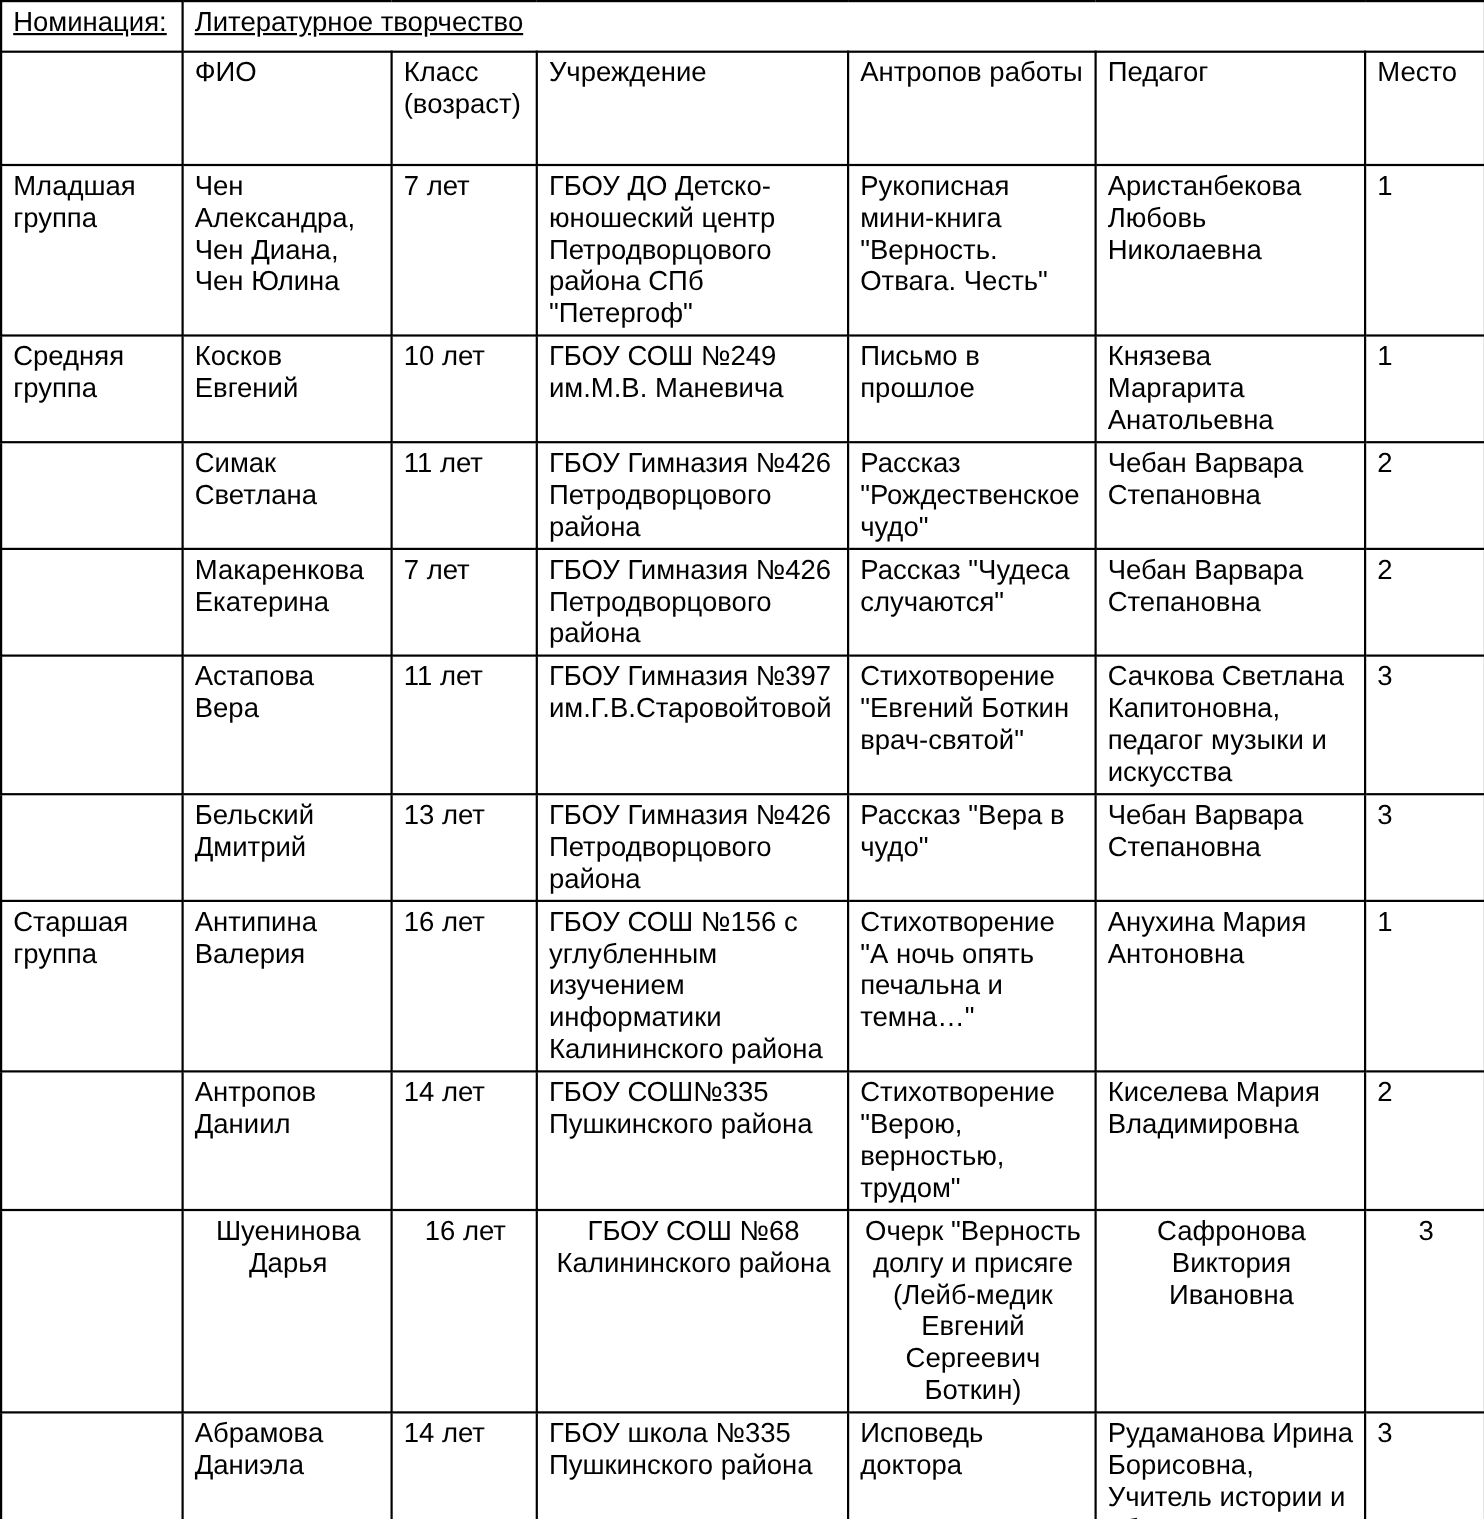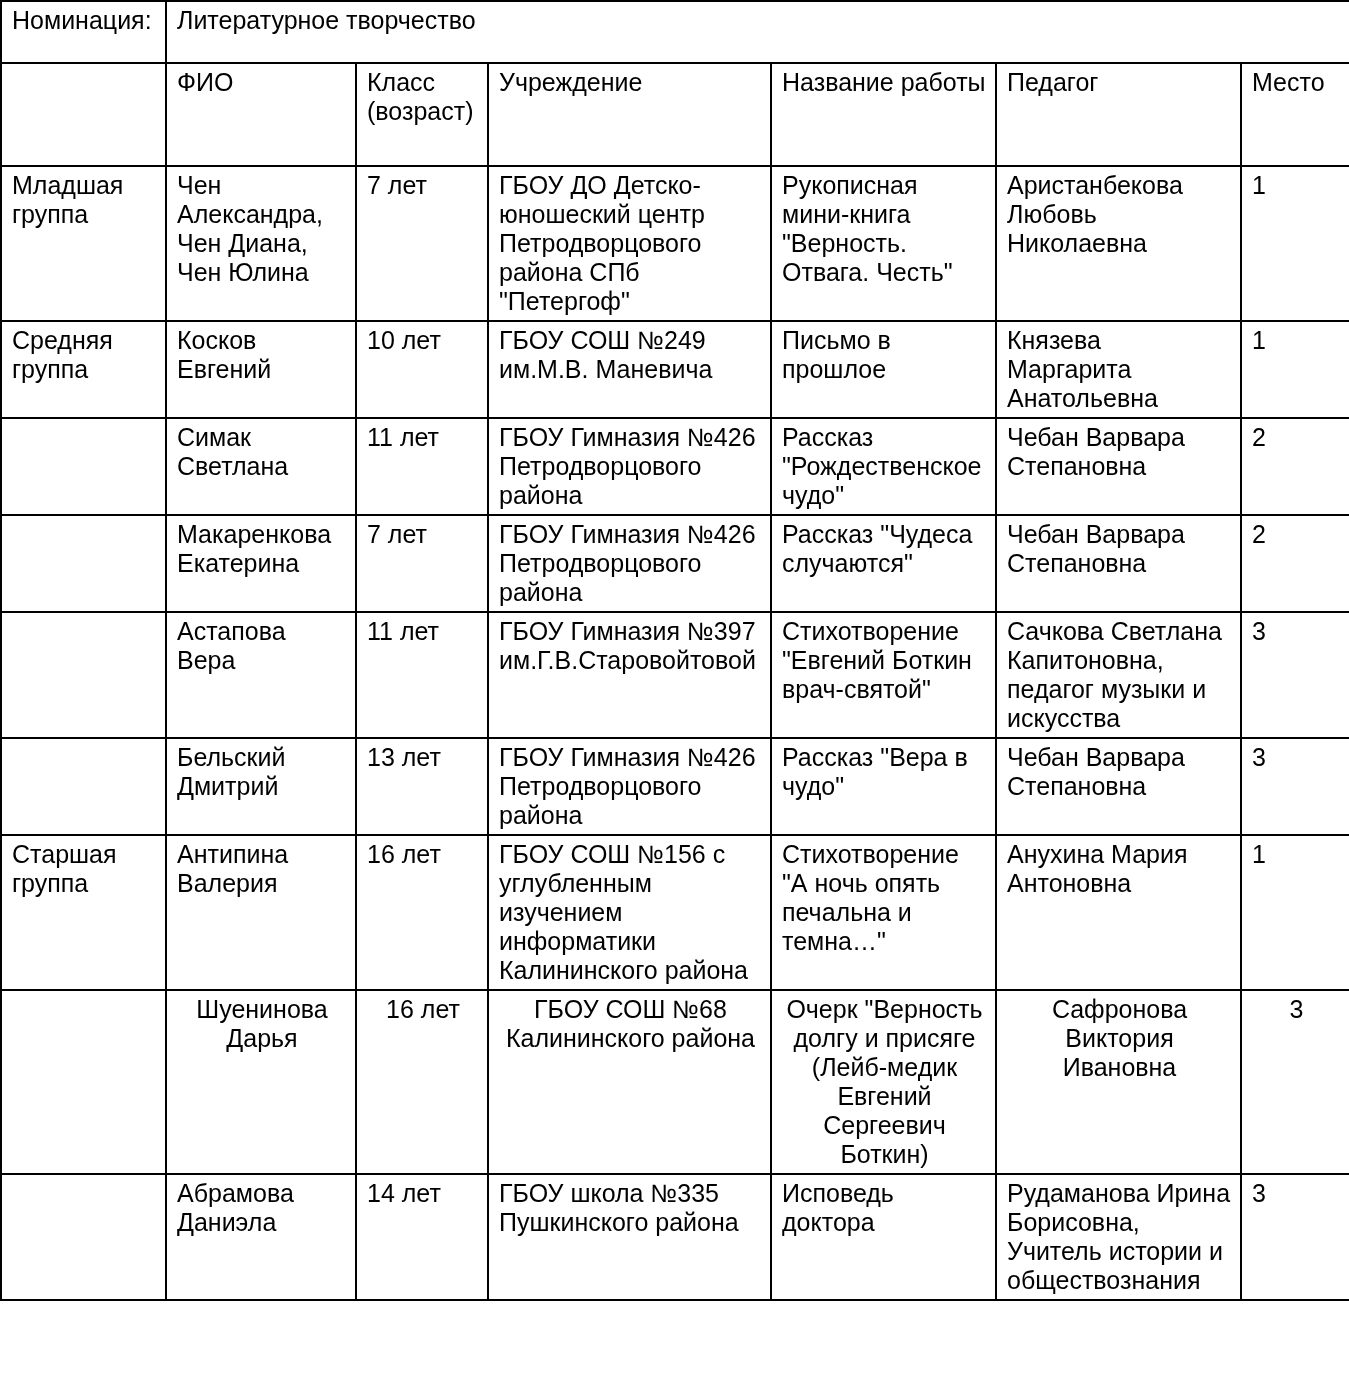--- a/index.html
+++ b/index.html
@@ -20,21 +20,21 @@
     width: 1349px;
     font-size: 25px;
     line-height: 1.16;
   }
   table.doc-table td {
     border: 2px solid #000000;
     vertical-align: top;
     padding: 4px 8px 4px 10px;
     overflow-wrap: break-word;
   }
-  tr.nomination-row { height: 62px; }
+  tr.nomination-row { height: 46px; text-decoration: underline; }
   tr.header-row    { height: 103px; }
 </style>
 </head>
 <body>
 
 <div class="page">
   <table class="doc-table">
     <colgroup>
       <col style="width:165px">
       <col style="width:190px">
@@ -47,21 +47,21 @@
     <tbody>
       <tr class="nomination-row">
         <td>Номинация:</td>
         <td colspan="6">Литературное творчество</td>
       </tr>
       <tr class="header-row">
           <td></td>
           <td>ФИО</td>
           <td>Класс (возраст)</td>
           <td>Учреждение</td>
-          <td>Название работы</td>
+          <td>Антропов работы</td>
           <td>Педагог</td>
           <td>Место</td>
         </tr>
 
     <tr style="height: 142px;">
           <td>Младшая группа</td>
           <td>Чен Александра, Чен Диана, Чен Юлина</td>
           <td>7 лет</td>
           <td>ГБОУ ДО Детско-юношеский центр Петродворцового района СПб "Петергоф"</td>
           <td>Рукописная мини-книга "Верность. Отвага. Честь"</td>
@@ -115,20 +115,29 @@
         </tr>
         <tr style="height: 143px;">
           <td>Старшая группа</td>
           <td>Антипина Валерия</td>
           <td>16 лет</td>
           <td>ГБОУ СОШ №156 с углубленным изучением информатики Калининского района</td>
           <td>Стихотворение "А ночь опять печальна и темна…"</td>
           <td>Анухина Мария Антоновна</td>
           <td>1</td>
         </tr>
+        <tr style="height: 115px;">
+          <td></td>
+          <td>Антропов Даниил</td>
+          <td>14 лет</td>
+          <td>ГБОУ СОШ№335 Пушкинского района</td>
+          <td>Стихотворение "Верою, верностью, трудом"</td>
+          <td>Киселева Мария Владимировна</td>
+          <td>2</td>
+        </tr>
         <tr style="height: 177px; text-align: center;">
           <td></td>
           <td>Шуенинова Дарья</td>
           <td>16 лет</td>
           <td>ГБОУ СОШ №68 Калининского района</td>
           <td>Очерк "Верность долгу и присяге (Лейб-медик Евгений Сергеевич Боткин)</td>
           <td>Сафронова Виктория Ивановна</td>
           <td>3</td>
         </tr>
         <tr style="height: 115px;">

